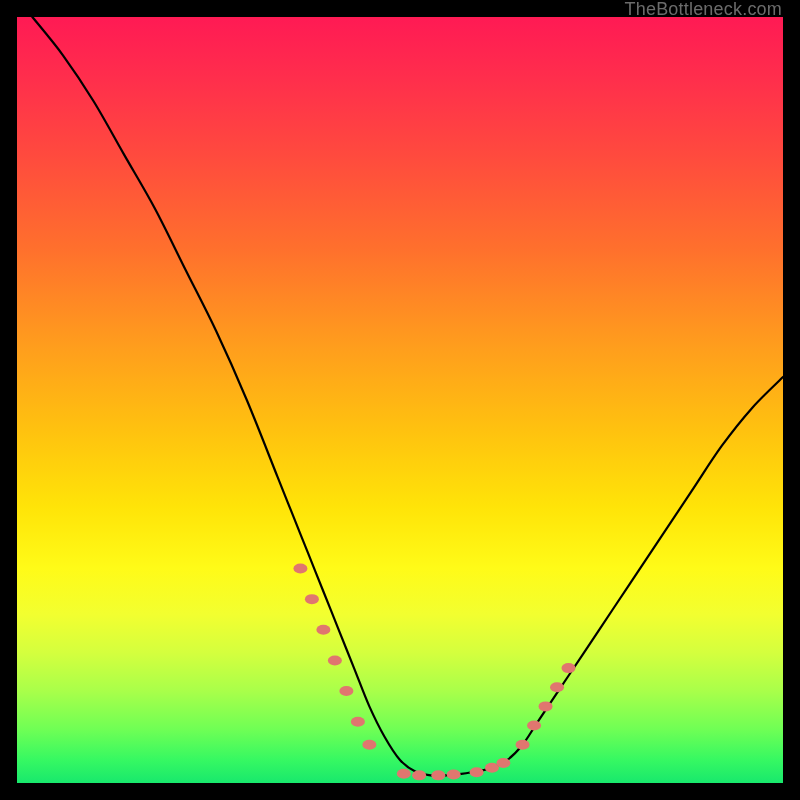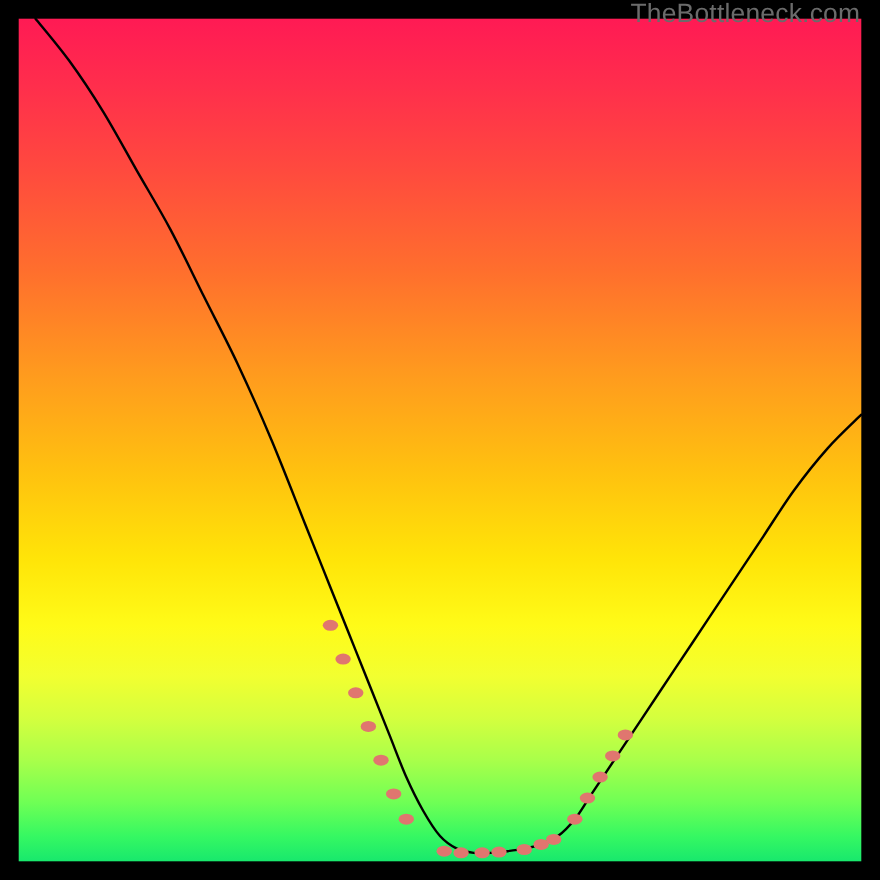--- a/index.html
+++ b/index.html
@@ -42,21 +42,21 @@
       #6fff55 93%,
       #36f862 97%,
       #18e86d 100%
     );
   }
   .watermark {
     position: absolute;
     top: -1px;
     right: 18px;
     color: #6b6b6b;
-    font-size: 24px;
+    font-size: 18px;
     font-weight: 500;
     letter-spacing: 0.2px;
     z-index: 5;
   }
   svg.curve {
     position: absolute;
     left: 0;
     top: 0;
     width: 766px;
     height: 766px;

